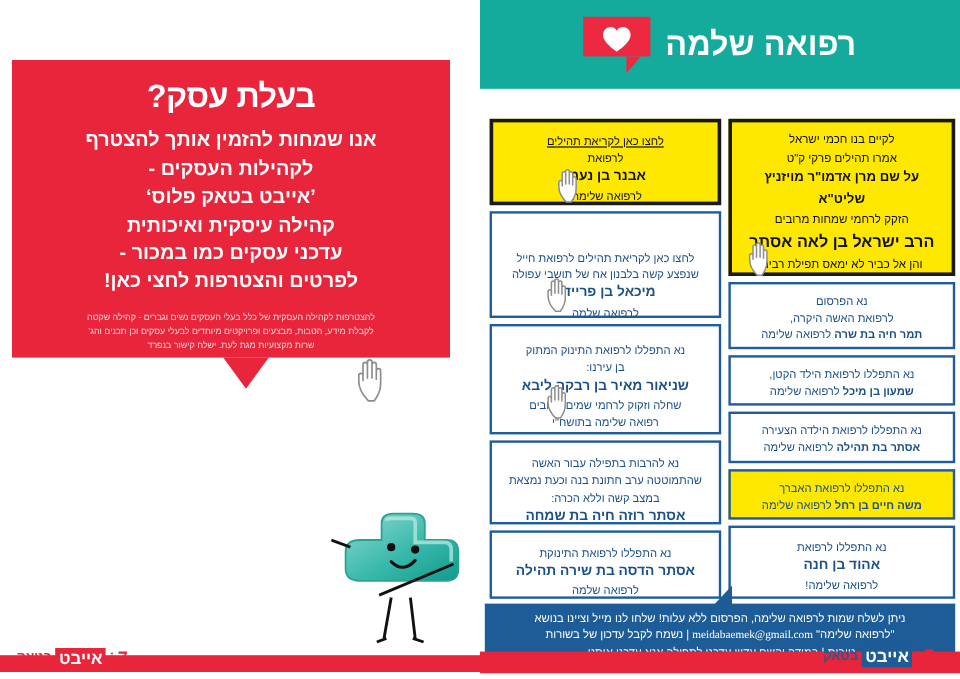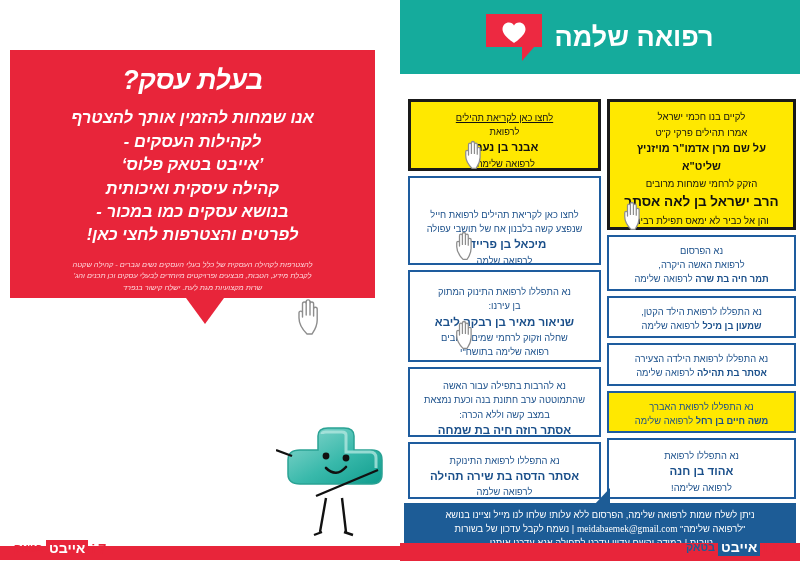--- a/index.html
+++ b/index.html
@@ -11,21 +11,21 @@
     overflow:hidden;
     position:relative;
   }
   .page { position:relative; width:800px; height:566px; }
 
   
   .left-panel { position:absolute; left:0; top:0; width:400px; height:566px; background:#fff; }
 
   .promo-bubble {
     position:absolute; left:10px; top:50px; width:365px; height:248px;
-    background:#e8253a; color:#fff; padding:14px 16px 8px 16px;font-style:italic;
+    background:#e8253a; color:#fff; padding:14px 16px 8px 16px;
   }
   .promo-tail {
     position:absolute; left:186px; top:298px; width:0; height:0;
     border-left:19px solid transparent;
     border-right:19px solid transparent;
     border-top:26px solid #e8253a;
   }
   .promo-title {
     text-align:center; font-size:27px; font-weight:bold; letter-spacing:-0.5px;
     line-height:1.05; margin:2px 0 12px 0;
@@ -135,21 +135,21 @@
 
   <div class="left-panel">
 
     <div class="promo-bubble">
       <div class="promo-title">בעלת עסק?</div>
       <div class="promo-body">
         <span>אנו שמחות להזמין אותך להצטרף</span>
         <span>לקהילות העסקים -</span>
         <span>’אייבט בטאק פלוס‘</span>
         <span>קהילה עיסקית ואיכותית</span>
-        <span>בנושא עסקים כמו במכור -</span>
+        <span>עדכני עסקים כמו במכור -</span>
         <span>לפרטים והצטרפות לחצי כאן!</span>
       </div>
       <div class="promo-fine">
         <span>להצטרפות לקהילה העסקית של כלל בעלי העסקים נשים וגברים - קהילה שקטה</span>
         <span>לקבלת מידע, הטבות, מבצעים ופרויקטים מיוחדים לבעלי עסקים וכן תכנים והג’</span>
         <span>שרות מקצועיות מגת לעת. ישלח קישור בנפרד</span>
       </div>
     </div>
     <div class="promo-tail"></div>
 

